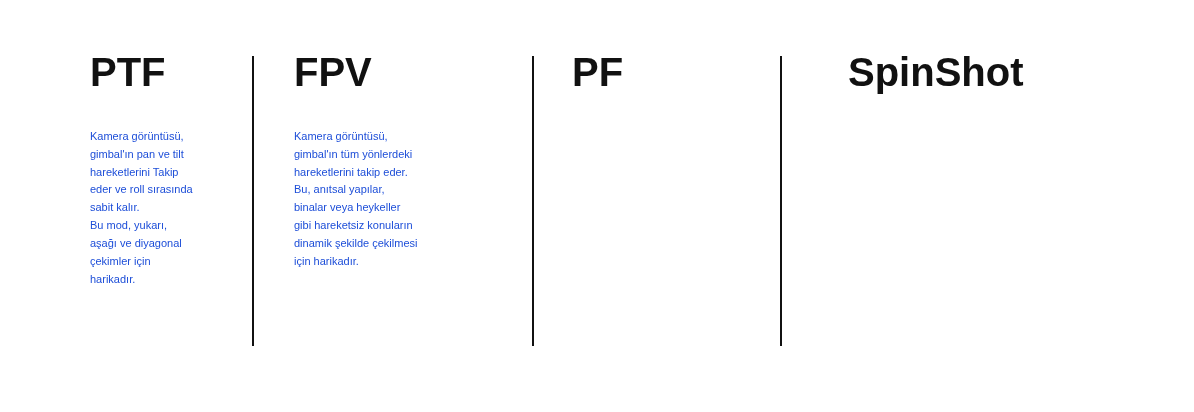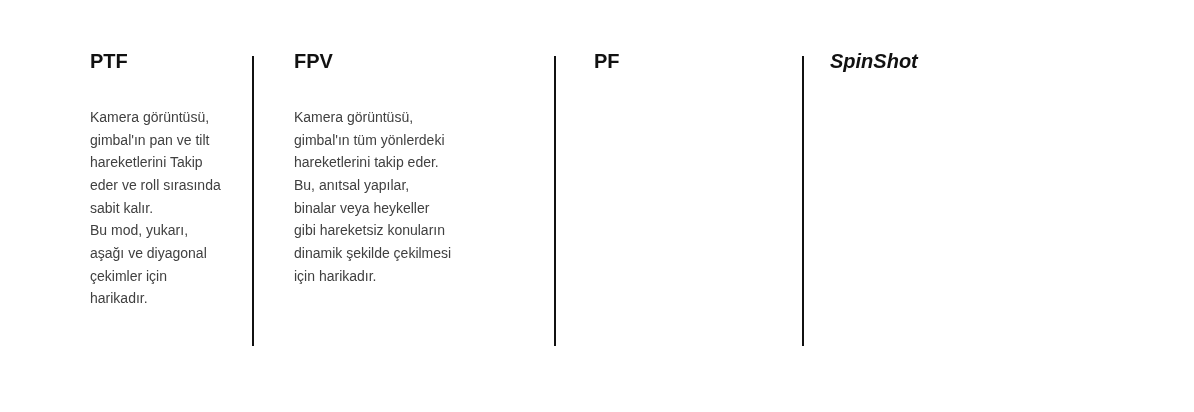--- a/index.html
+++ b/index.html
@@ -32,47 +32,47 @@
     width: 2px;
     height: 290px;
     background: #111111;
   }
   .col-1 {
     width: 252px;
     padding-left: 90px;
     padding-right: 16px;
   }
   .col-2 {
-    width: 302px;
+    width: 240px;
     padding-left: 42px;
     padding-right: 28px;
   }
   .col-3 {
     width: 248px;
     padding-left: 40px;
     padding-right: 16px;
+    margin-left: 40px;
   }
   .col-4 {
     width: 300px;
-    padding-left: 28px;
+    padding-left: 68px;
     padding-right: 16px;
-    font-style: italic;
   }
   .col-title {
-    font-size: 20px;
+    font-size: 40px;
     font-weight: 700;
     line-height: 1.1;
     letter-spacing: 0px;
     margin: 0 0 34px 0;
     color: #111111;
   }
   .col-body {
-    font-size: 14px;
+    font-size: 11px;
     line-height: 1.62;
-    color: #404040;
+    color: #1d4ed8;
     white-space: pre-line;
     font-weight: 400;
   }
 </style>
 </head>
 <body>
 
 <div class="columns">
 
   <div class="col col-1">

